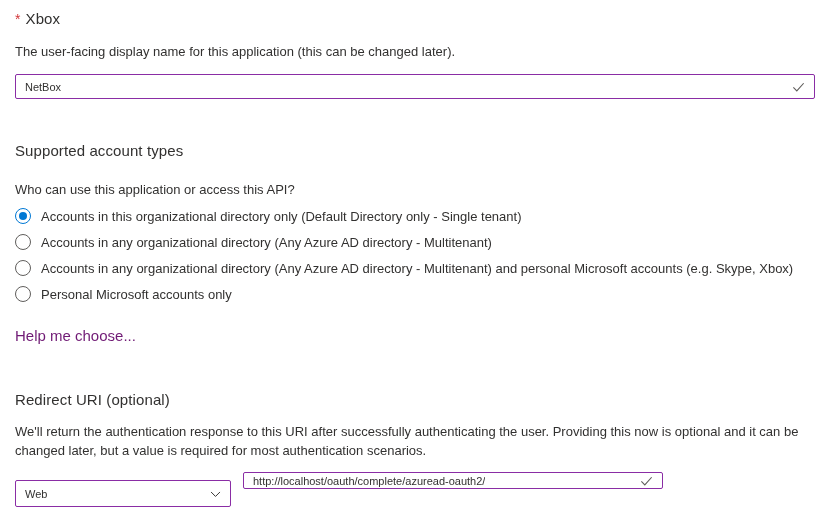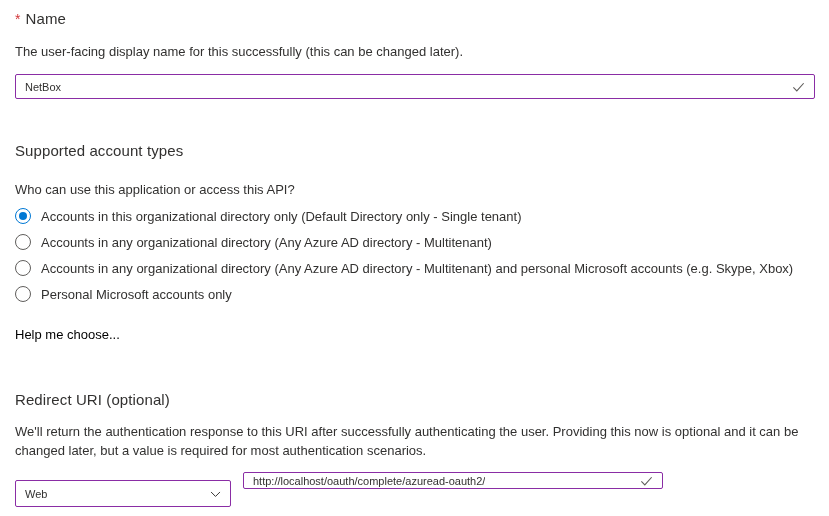--- a/index.html
+++ b/index.html
@@ -73,39 +73,39 @@
   .radio.selected { border: 1px solid #0078d4; }
   .radio.selected::after {
     content: "";
     position: absolute;
     inset: 3px;
     border-radius: 50%;
     background: #0078d4;
   }
   .radio-label { font-size: 13px; color: #323130; }
   .link {
-    font-size: 13px;
-    color: #000000;
+    font-size: 15px;
+    color: #701a75;
     text-decoration: none;
     cursor: pointer;
   }
   .paragraph {
     width: 800px;
   }
 </style>
 </head>
 <body>
 
 <div class="page">
 
   <div class="abs section-title" style="left:15px; top:10px;">
-    <span class="asterisk">*</span><span>Name</span>
+    <span class="asterisk">*</span><span>Xbox</span>
   </div>
 
-  <div class="abs body-text" style="left:15px; top:42px;">The user-facing display name for this successfully (this can be changed later).</div>
+  <div class="abs body-text" style="left:15px; top:42px;">The user-facing display name for this application (this can be changed later).</div>
 
   <div class="abs text-input" style="left:15px; top:74px; width:800px; height:25px;">
     <span class="input-value">NetBox</span>
     <span class="input-icon-right">
       <svg width="15" height="15" viewBox="0 0 16 16">
           <path d="M2.5 8.5 L6.2 12.2 L13.5 4" stroke="#605e5c" stroke-width="1.2" fill="none"></path>
         </svg>
     </span>
   </div>
 

